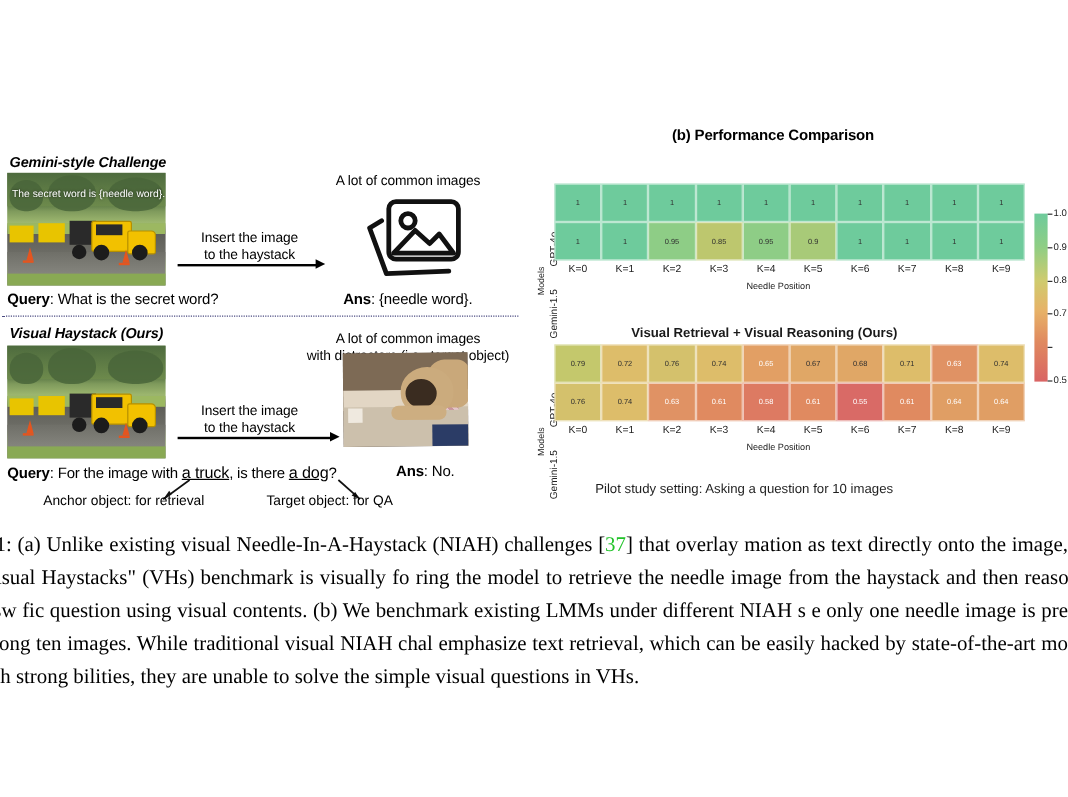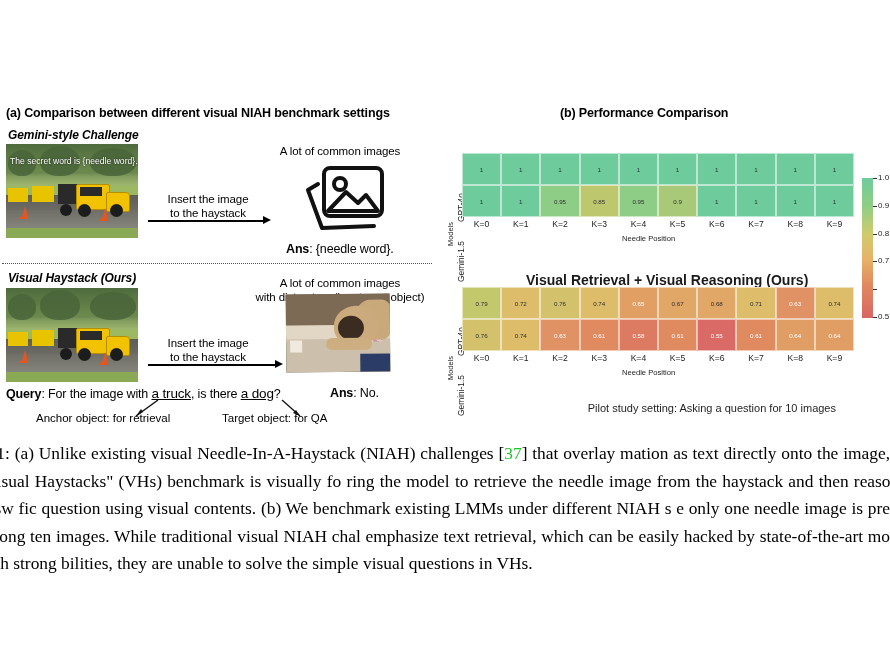--- a/index.html
+++ b/index.html
@@ -164,21 +164,21 @@
   }
   #panel-b-title { position: absolute; left: 124px; top: 0px; }
 
   .hm-title {
     position: absolute;
     font-size: 11.5px;
     font-weight: normal;
     color: #1a1a1a;
     white-space: nowrap;
   }
-  .hm-title.bold { font-weight: bold; font-size: 14px; }
+  .hm-title.bold { font-weight: bold; font-size: 11px; }
 
   .heatmap { position: absolute; display: grid; grid-template-columns: repeat(10, 1fr); }
   .hm-cell {
     display: flex; align-items: center; justify-content: center;
     font-size: 6.2px;
     color: #2e2e2e;
     border: 0.5px solid rgba(255,255,255,0.55);
     box-sizing: border-box;
   }
   .hm-cell.light-txt { color: #fff; }
@@ -221,42 +221,41 @@
       #6ecb9c 0%, #8fce84 20%, #cfcb6e 40%, #e7b268 58%, #e08a5f 76%, #d96464 100%);
   }
   .cb-tick {
     position: absolute;
     font-size: 8px; color:#222; white-space:nowrap;
   }
   .cb-dash { position:absolute; width:4px; height:1px; background:#333; }
 
   #pilot-caption {
     position: absolute; left: 60px; top: 296px; width: 340px;
-    text-align: right; font-size: 11px; color:#1f1f1f; white-space: nowrap;
+    text-align: left; font-size: 11px; color:#1f1f1f; white-space: nowrap;
   }
 
   
   #figure-caption {
     position: absolute;
     left: -22px; top: 440px;
     width: 940px;
     font-family: "Liberation Serif", serif;
     font-size: 17.4px;
     line-height: 27.5px;
     text-align: justify;
     color: #000;
   }
   #figure-caption .cite { color: #22c32a; }
 </style>
 </head>
 <body>
 
 <div id="panel-a">
 
-  <div class="panel-title" id="panel-a-title">(a) Comparison between different visual NIAH benchmark settings</div>
 
   <div class="subcaption" id="gemini-style-label">Gemini-style Challenge</div>
 
   <div class="truck-photo" id="truck-photo-1">
     <div class="tp-sky"></div>
     <div class="tp-tree" style="left:2px;top:6px;width:28px;height:26px;"></div>
     <div class="tp-tree" style="left:34px;top:2px;width:40px;height:30px;"></div>
     <div class="tp-tree" style="left:84px;top:4px;width:46px;height:28px;"></div>
     <div class="tp-road"></div>
     <div class="tp-grass-mid"></div>
@@ -286,20 +285,23 @@
     <path d="M22 22 L12 28 L26 66 L78 64" fill="none" stroke="#111" stroke-width="4" stroke-linecap="round" stroke-linejoin="round"></path>
   </svg>
 
   <div class="arrow-label" id="arrow-label-1">
     <span>Insert the image</span><br>
     <span>to the haystack</span>
   </div>
   <div class="hline" style="left:148px; top:114px; width:116px;"></div>
   <div class="arrowhead-r" style="left:263px; top:110px;"></div>
 
+  <div class="query-line" id="query-1">
+    <span class="q-bold">Query</span><span>: What is the secret word?</span>
+  </div>
   <div class="query-line" id="ans-1">
     <span class="q-bold">Ans</span><span>: {needle word}.</span>
   </div>
 
   <div id="separator"></div>
 
   <div class="subcaption" id="visual-haystack-label">Visual Haystack (Ours)</div>
 
   <div class="truck-photo" id="truck-photo-2">
     <div class="tp-sky"></div>

